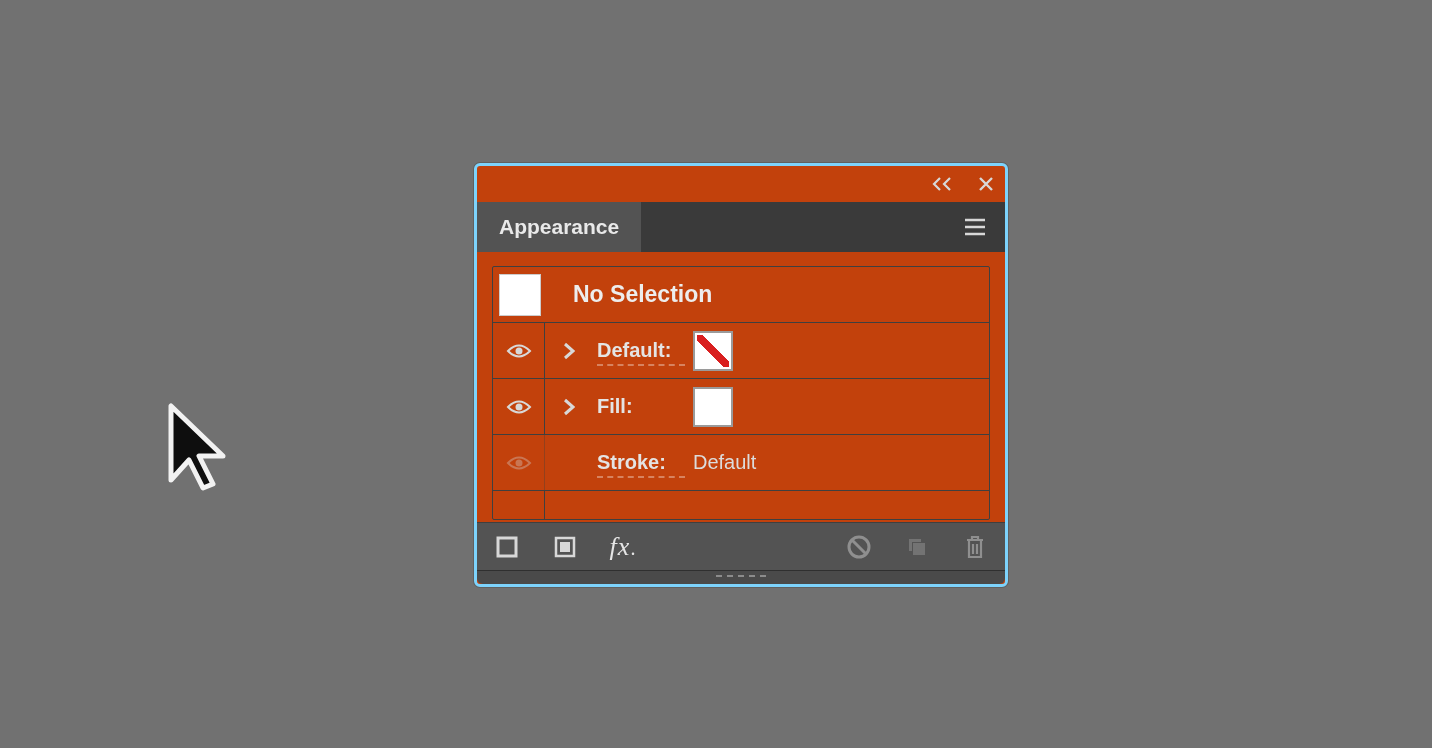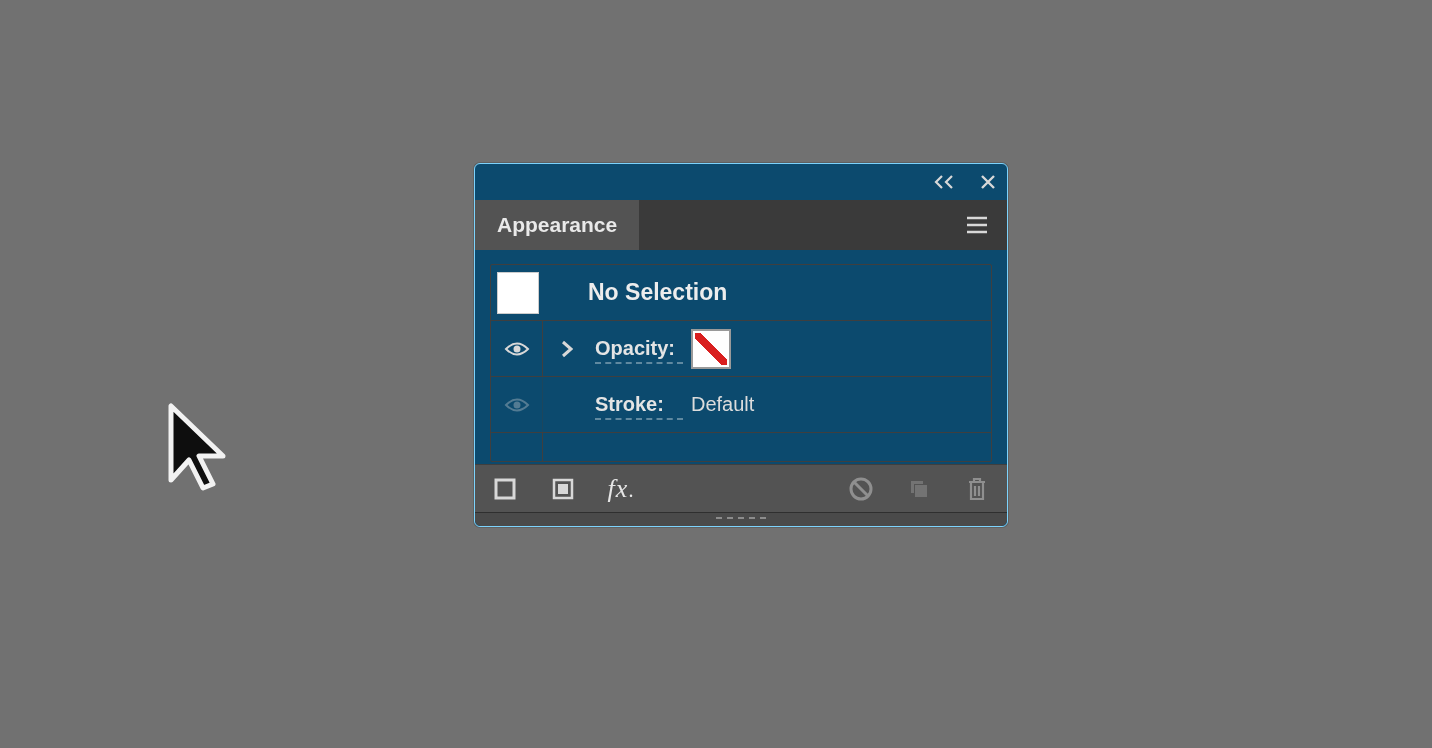--- a/index.html
+++ b/index.html
@@ -18,22 +18,22 @@
     top: 402px;
   }
   .cursor svg { display:block; }
 
   
   .panel {
     position: absolute;
     left: 474px;
     top: 163px;
     width: 534px;
-    background: #0c4a6e;
-    border: 1px solid #7dd3fc;
+    background: #c2410c;
+    border: 3px solid #7dd3fc;
     border-radius: 6px;
     box-shadow: 0 0 0 1px rgba(0,0,0,0.15);
     color: #e6e6e6;
   }
 
   
   .titlebar {
     height: 36px;
     display: flex;
     align-items: center;
@@ -130,21 +130,21 @@
   }
   .thumb {
     width: 42px; height: 42px;
     background: #ffffff;
     border: 1px solid #ccc;
     margin-left: 6px;
   }
   .sel-label {
     font-size: 23px;
     font-weight: 700;
-    margin-left: 49px;
+    margin-left: 32px;
     color: #ededed;
   }
   .row.opac .vis-off { opacity: 0.35; }
 
   .opac-value {
     font-size: 20px;
     color: #dcdcdc;
   }
 
   
@@ -240,26 +240,43 @@
           <svg width="26" height="18" viewBox="0 0 26 18">
               <path class="ico" stroke-width="2" d="M2 9 Q13 -2 24 9 Q13 20 2 9 Z"></path>
               <circle cx="13" cy="9" r="3.5" fill="#d8d8d8"></circle>
             </svg>
         </div>
         <div class="cell-chev">
           <svg width="14" height="20" viewBox="0 0 14 20">
               <path class="ico" stroke-width="3" d="M3 3 L11 10 L3 17"></path>
             </svg>
         </div>
-        <div class="cell-label dotted">Opacity:</div>
+        <div class="cell-label dotted">Default:</div>
         <div class="cell-swatch">
           <div class="swatch-inner swatch-none"></div>
         </div>
       </div>
 
+      <div class="row">
+        <div class="cell-vis">
+          <svg width="26" height="18" viewBox="0 0 26 18">
+              <path class="ico" stroke-width="2" d="M2 9 Q13 -2 24 9 Q13 20 2 9 Z"></path>
+              <circle cx="13" cy="9" r="3.5" fill="#d8d8d8"></circle>
+            </svg>
+        </div>
+        <div class="cell-chev">
+          <svg width="14" height="20" viewBox="0 0 14 20">
+              <path class="ico" stroke-width="3" d="M3 3 L11 10 L3 17"></path>
+            </svg>
+        </div>
+        <div class="cell-label">Fill:</div>
+        <div class="cell-swatch">
+          <div class="swatch-inner swatch-white"></div>
+        </div>
+      </div>
 
       <div class="row opac">
         <div class="cell-vis vis-off">
           <svg width="26" height="18" viewBox="0 0 26 18">
               <path class="ico" stroke-width="2" d="M2 9 Q13 -2 24 9 Q13 20 2 9 Z"></path>
               <circle cx="13" cy="9" r="3.5" fill="#d8d8d8"></circle>
             </svg>
         </div>
         <div class="cell-chev"></div>
         <div class="cell-label dotted">Stroke:</div>

